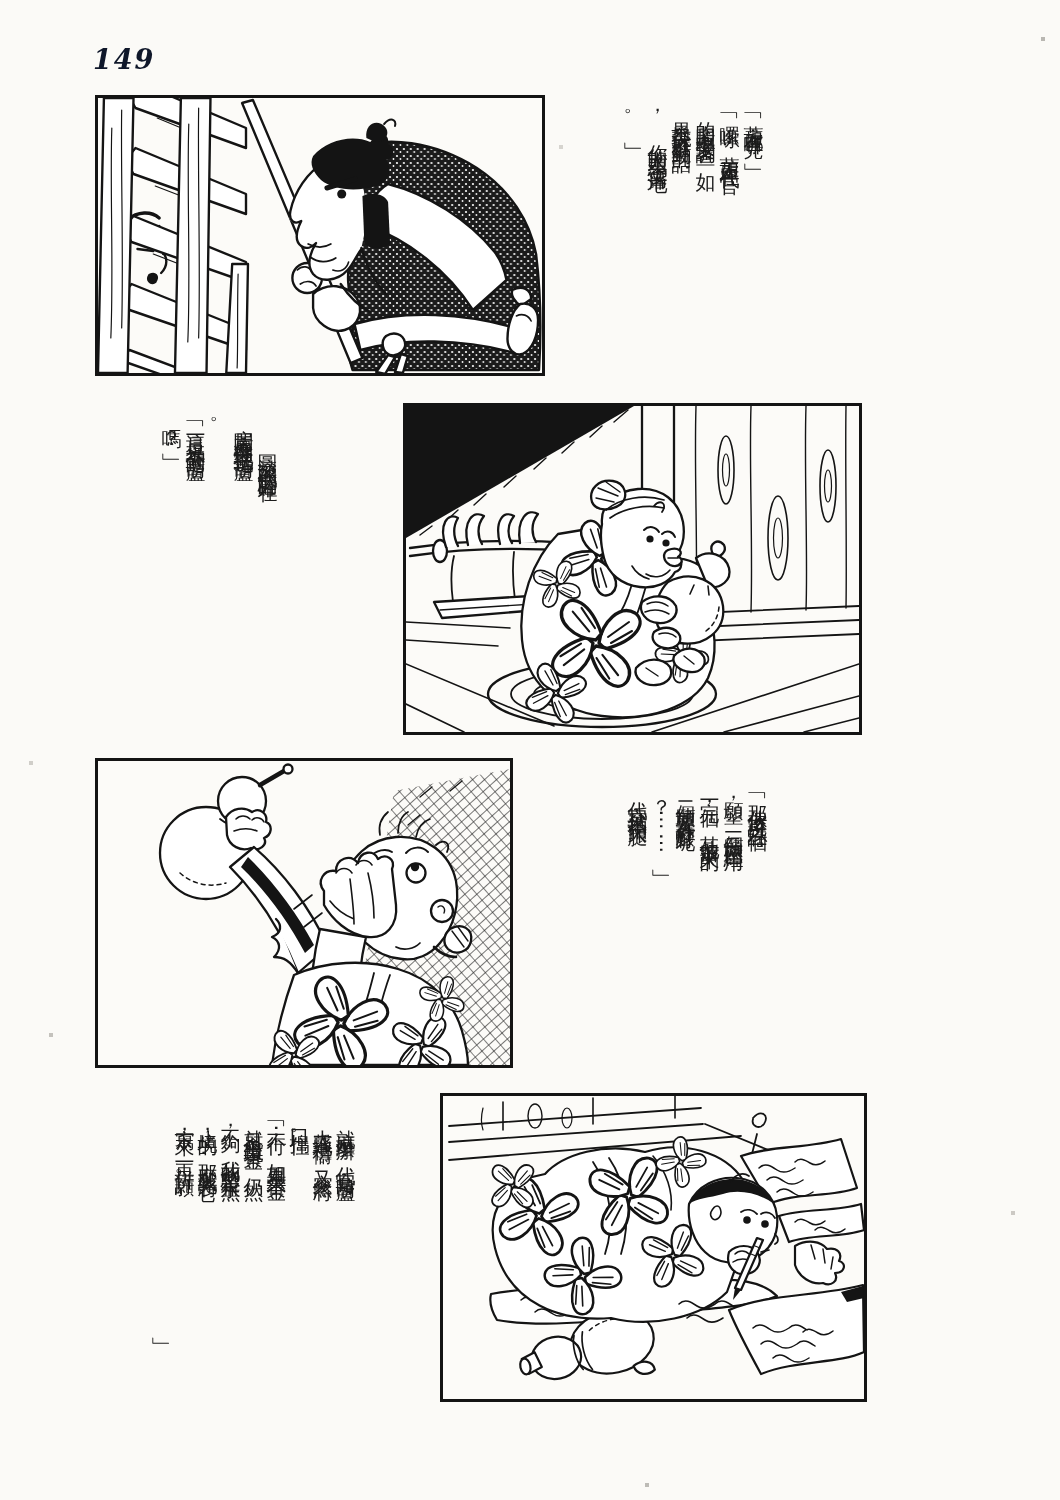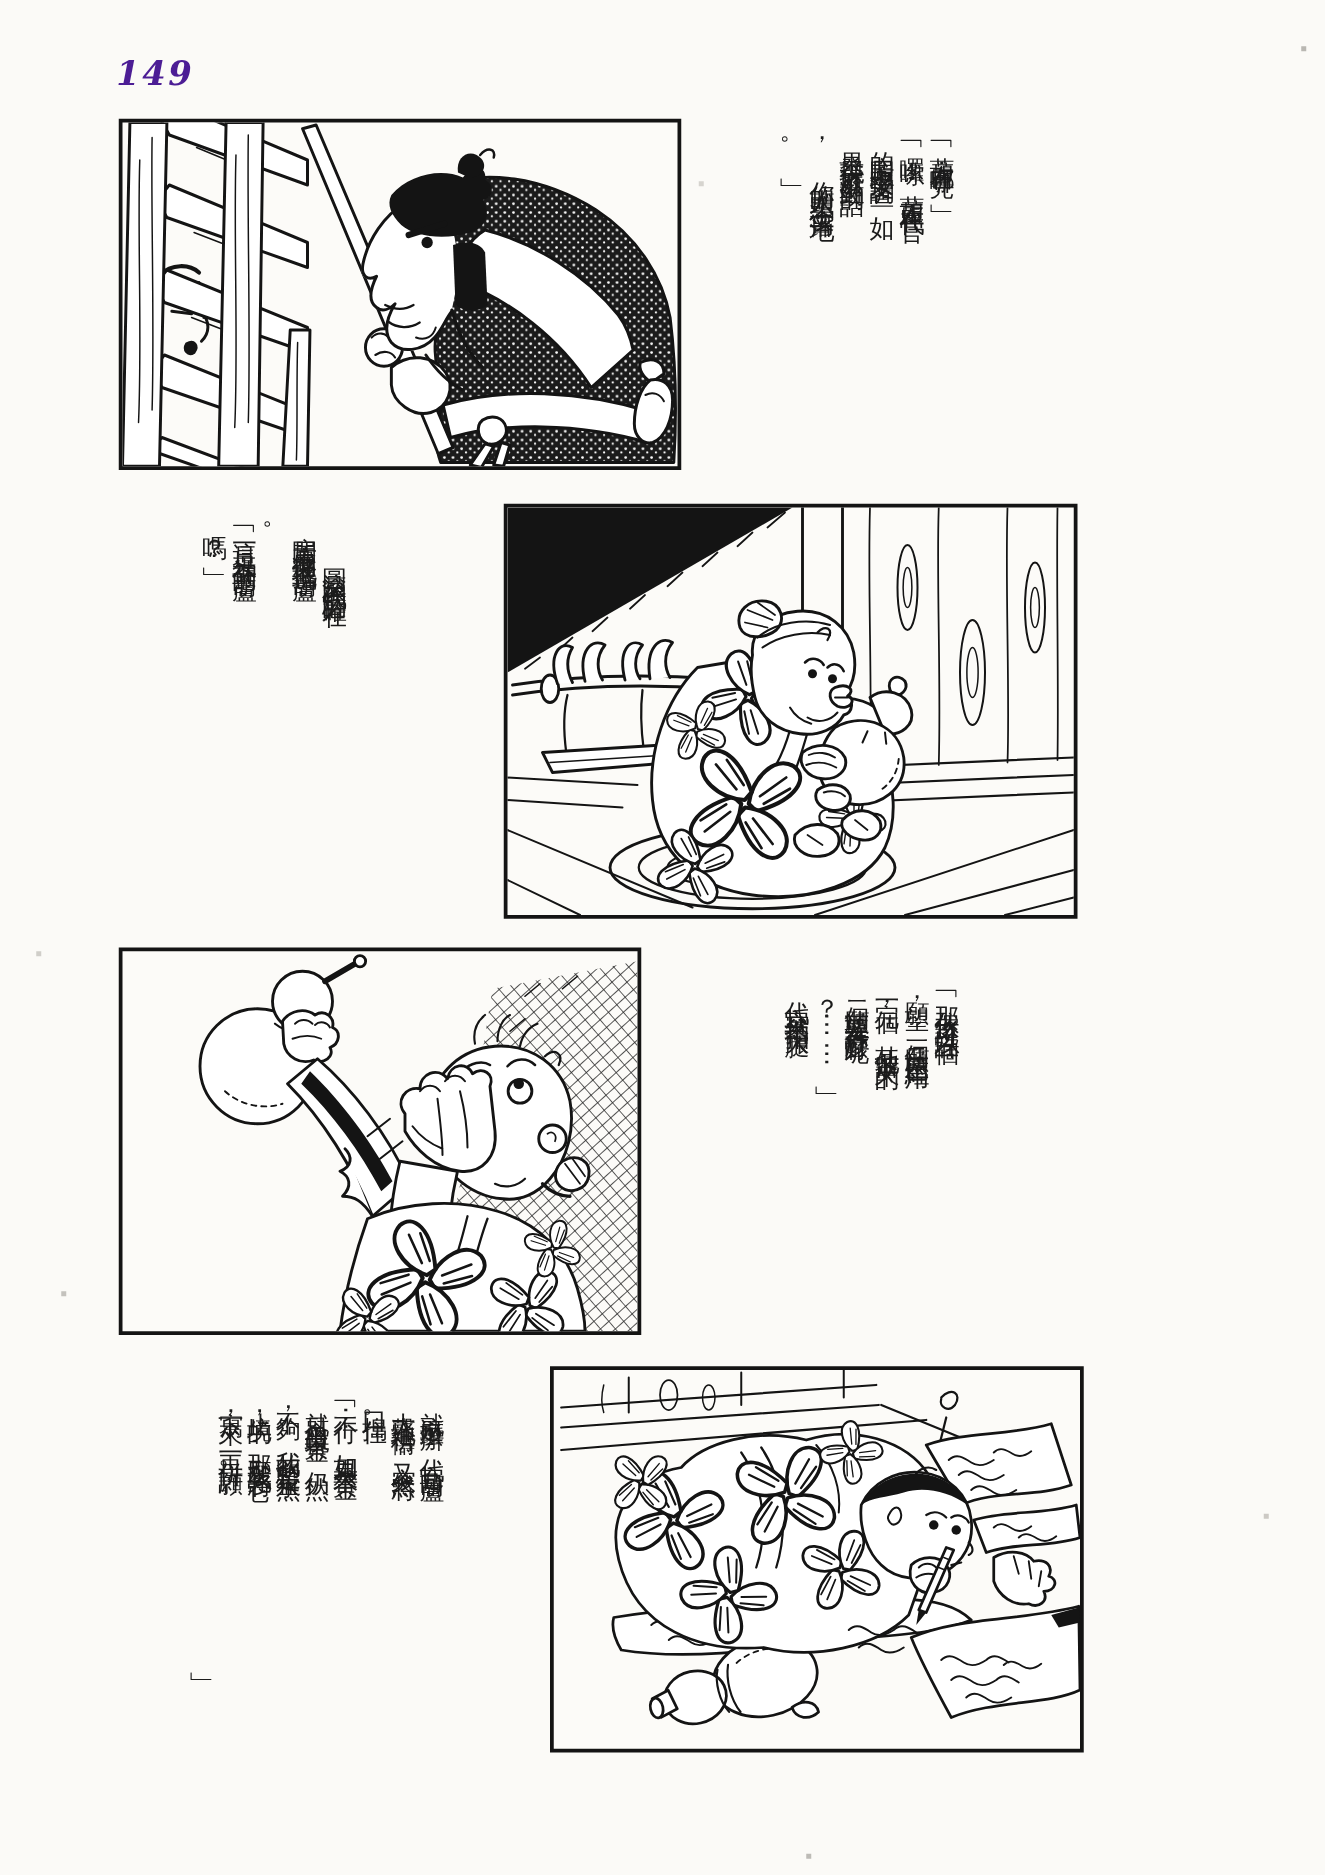--- a/index.html
+++ b/index.html
@@ -5,21 +5,21 @@
   html,body { margin:0; padding:0; background:#e9e8e4; }
   .page {
     position:relative; width:1060px; height:1500px;
     background:#fbfaf7; overflow:hidden;
     font-family:"DejaVu Serif","Liberation Serif",serif;
     color:#161616;
   }
   .page-number {
     position:absolute; left:93px; top:44px;
     font-size:27px; font-weight:700; font-style:italic;
-    letter-spacing:2px; color:#4c1d95;
+    letter-spacing:2px; color:#0f172a;
   }
   .panel {
     position:absolute; border:3px solid #141414; background:#fcfbf8;
     box-sizing:border-box;
   }
   .panel svg { display:block; width:100%; height:100%; }
   .vtext {
     position:absolute; display:flex; flex-direction:row-reverse;
     justify-content:flex-start; align-items:flex-start;
   }

